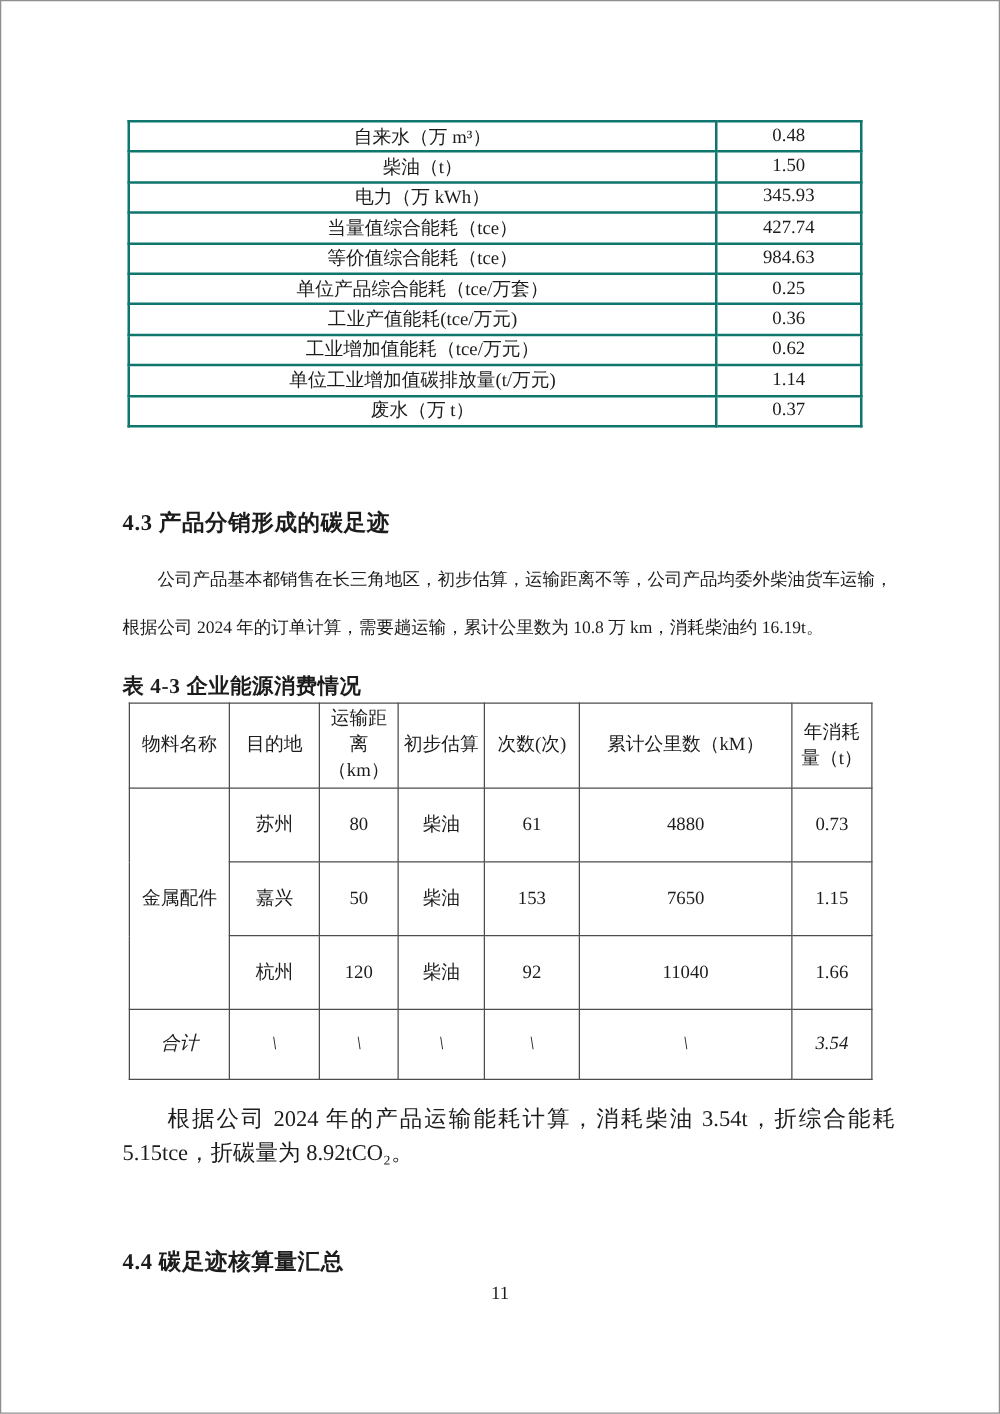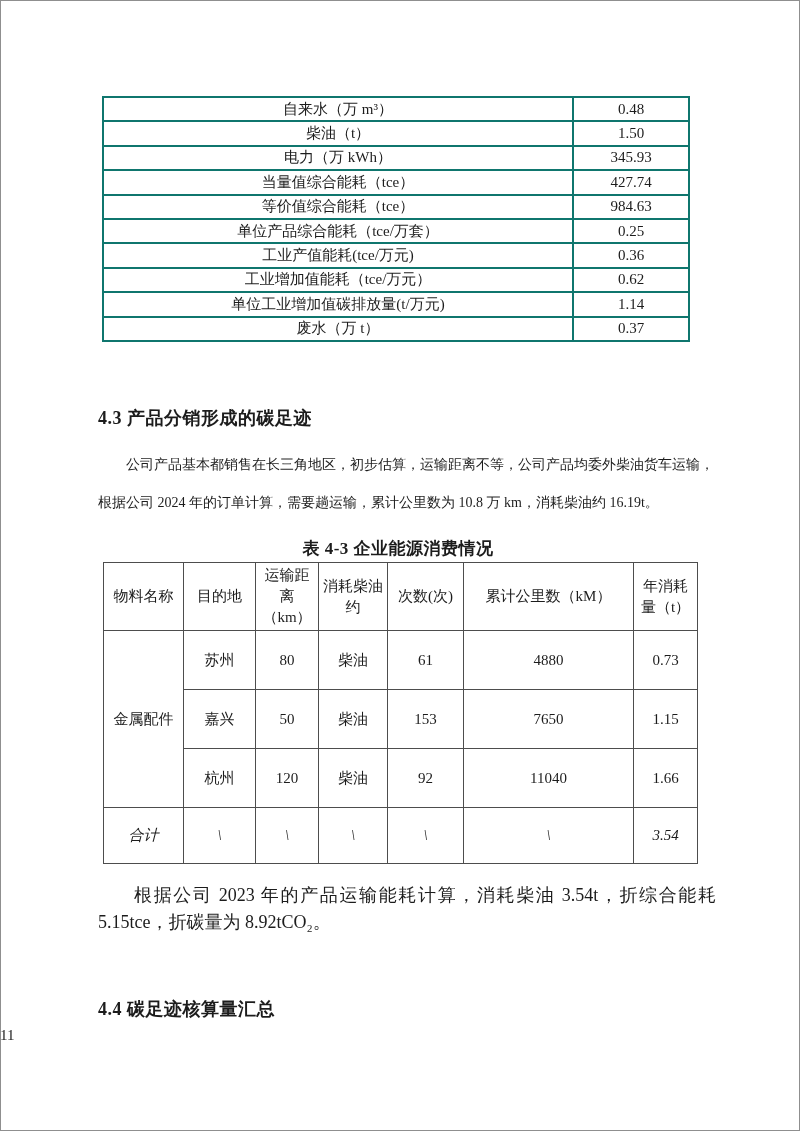--- a/index.html
+++ b/index.html
@@ -44,41 +44,41 @@
     text-indent: 2em;
   }
   #para-closing {
     top: 864px; width: 618px; font-size: 18px; line-height: 27px;
     text-indent: 2em;
   }
 
   
   #table-caption {
     position: absolute; top: 537px; left: 98px; width: 600px;
-    text-align: center; font-size: 17px; font-weight: bold;
+    text-align: left; font-size: 17px; font-weight: bold;
     letter-spacing: 0.5px;
   }
 
   
   #transport-table {
     position: absolute; top: 562px; left: 103px; width: 594px;
     border-collapse: collapse; table-layout: fixed; font-size: 15px;
   }
   #transport-table th, #transport-table td {
     border: 1px solid #4d4d4d; text-align: center; vertical-align: middle;
     font-weight: normal; padding: 2px 3px; line-height: 21px;
   }
   #transport-table tr.hdr    { height: 59px; }
   #transport-table tr.data   { height: 59px; }
   #transport-table tr.total  { height: 56px; font-style: italic; }
 
   
   #page-number {
     position: absolute; top: 1027px; left: 0; width: 800px;
-    text-align: left; font-size: 15px;
+    text-align: center; font-size: 15px;
   }
 </style>
 </head>
 <body>
 
 <div class="page-border"></div>
 
 <table id="energy-table">
   <colgroup>
       <col class="c-label">
@@ -142,21 +142,21 @@
     <col style="width:69px">
       <col style="width:76px">
       <col style="width:170px">
     <col style="width:64px">
   </colgroup>
   <tbody>
     <tr class="hdr">
       <th>物料名称</th>
       <th>目的地</th>
       <th>运输距离（km）</th>
-      <th>消耗柴油约</th>
+      <th>初步估算</th>
       <th>次数(次)</th>
       <th>累计公里数（kM）</th>
       <th>年消耗量（t）</th>
     </tr>
     <tr class="data">
       <td rowspan="3">金属配件</td>
       <td>苏州</td>
       <td>80</td>
       <td>柴油</td>
       <td>61</td>
@@ -184,17 +184,17 @@
       <td>\</td>
       <td>\</td>
       <td>\</td>
       <td>\</td>
       <td>\</td>
       <td>3.54</td>
     </tr>
   </tbody>
 </table>
 
-<p id="para-closing" class="body-paragraph">根据公司 2023 年的产品运输能耗计算，消耗柴油 3.54t，折综合能耗 5.15tce，折碳量为 8.92tCO₂。</p>
+<p id="para-closing" class="body-paragraph">根据公司 2024 年的产品运输能耗计算，消耗柴油 3.54t，折综合能耗 5.15tce，折碳量为 8.92tCO₂。</p>
 
 <h2 id="heading-44" class="section-heading">4.4 碳足迹核算量汇总</h2>
 
 <div id="page-number">11</div>
 
 </body></html>

